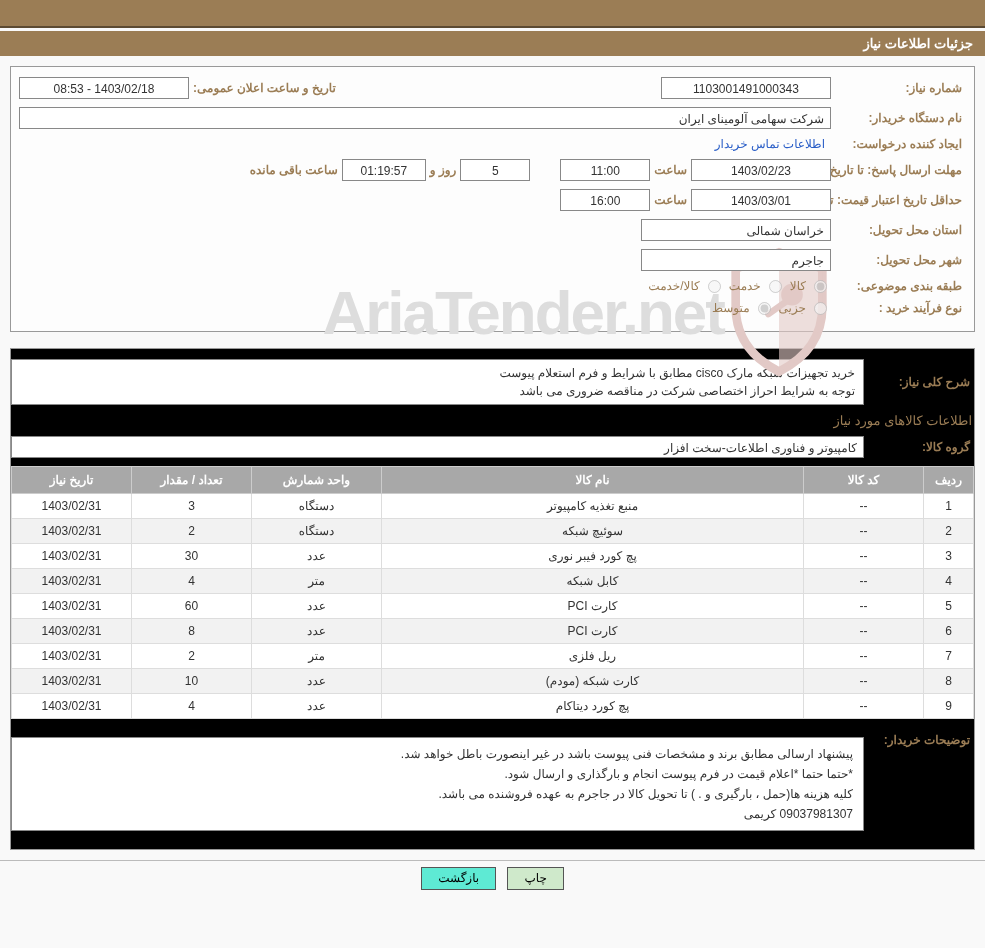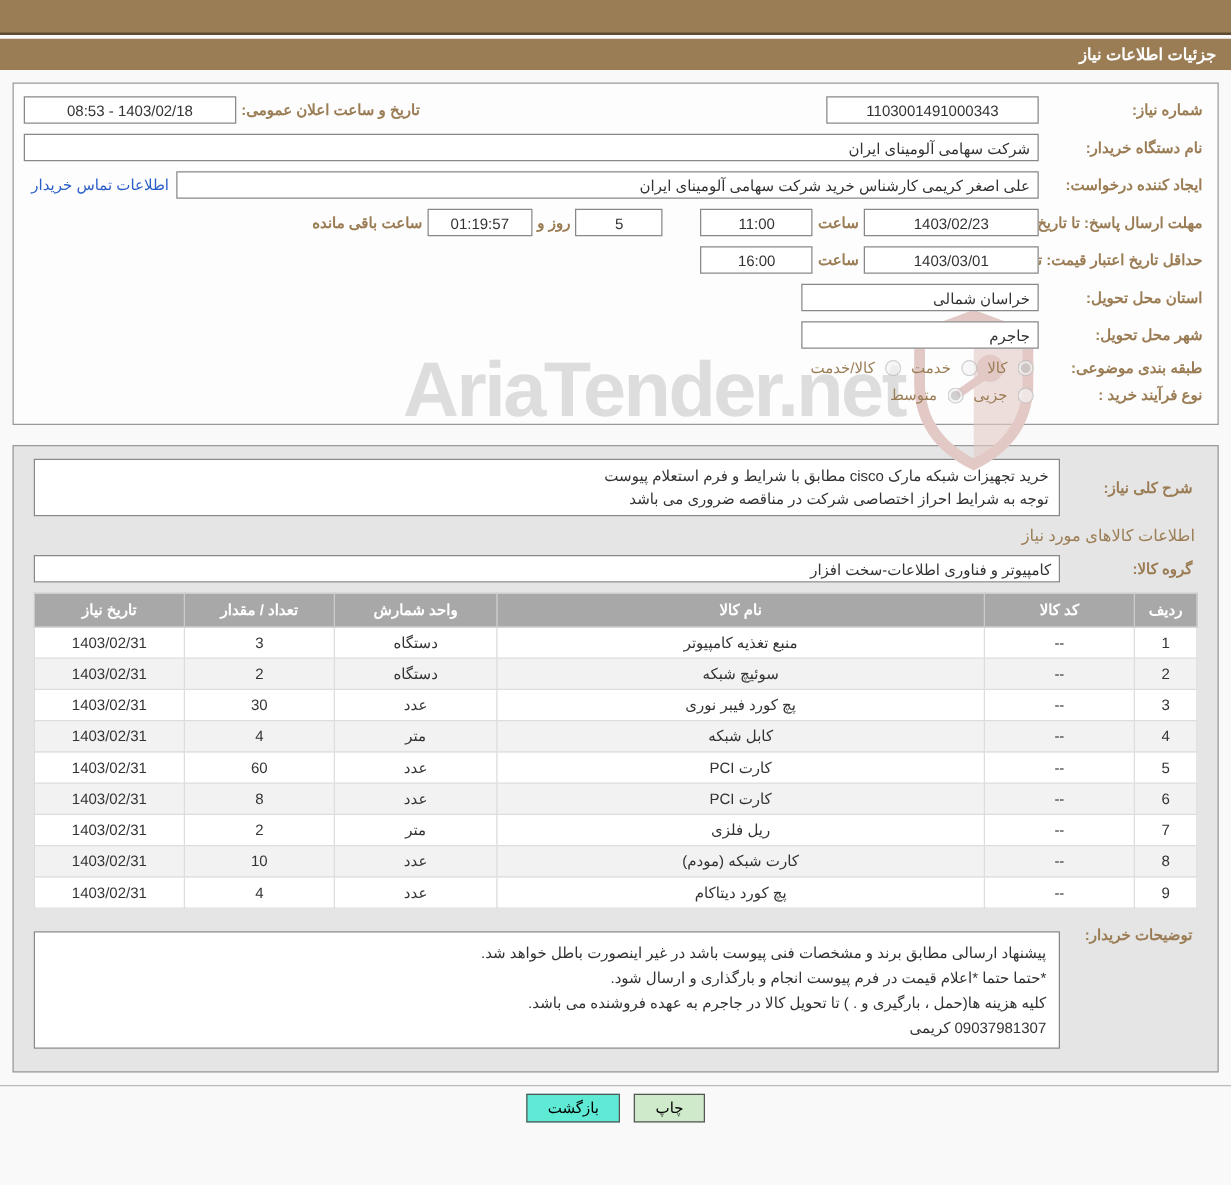--- a/index.html
+++ b/index.html
@@ -80,22 +80,22 @@
   align-items: center;
 }
 .watermark .shield {
   width: 110px;
   height: 130px;
 }
 .content { position: relative; z-index: 1; }
 .section2 {
   border: 1px solid #999;
   margin: 16px 10px 10px 10px;
-  padding: 10px 16px;
-  background: #e5e5e5;
+  padding: 10px 0;
+  background: #000000;
 }
 .desc-box {
   border: 1px solid #888;
   padding: 4px 8px;
   background: #fff;
   flex: 1;
   min-height: 34px;
   line-height: 18px;
   font-size: 12px;
 }
@@ -176,21 +176,20 @@
     <span class="field" style="width:170px">1403/02/18 - 08:53</span>
   </div>
 
   <div class="row">
     <span class="label w-label">نام دستگاه خریدار:</span>
     <span class="field" style="flex:1;text-align:right">شرکت سهامی آلومینای ایران</span>
   </div>
 
   <div class="row">
     <span class="label w-label">ایجاد کننده درخواست:</span>
-    <span class="field" style="flex:1;text-align:right">علی اصغر کریمی کارشناس خرید شرکت سهامی آلومینای ایران</span>
     <span class="link">اطلاعات تماس خریدار</span>
   </div>
 
   <div class="row">
     <span class="label w-label" style="line-height:14px">
       <span>مهلت ارسال پاسخ:</span> <span>تا تاریخ:</span>
     </span>
     <span class="field" style="width:140px">1403/02/23</span>
     <span class="label">ساعت</span>
     <span class="field" style="width:90px">11:00</span>

